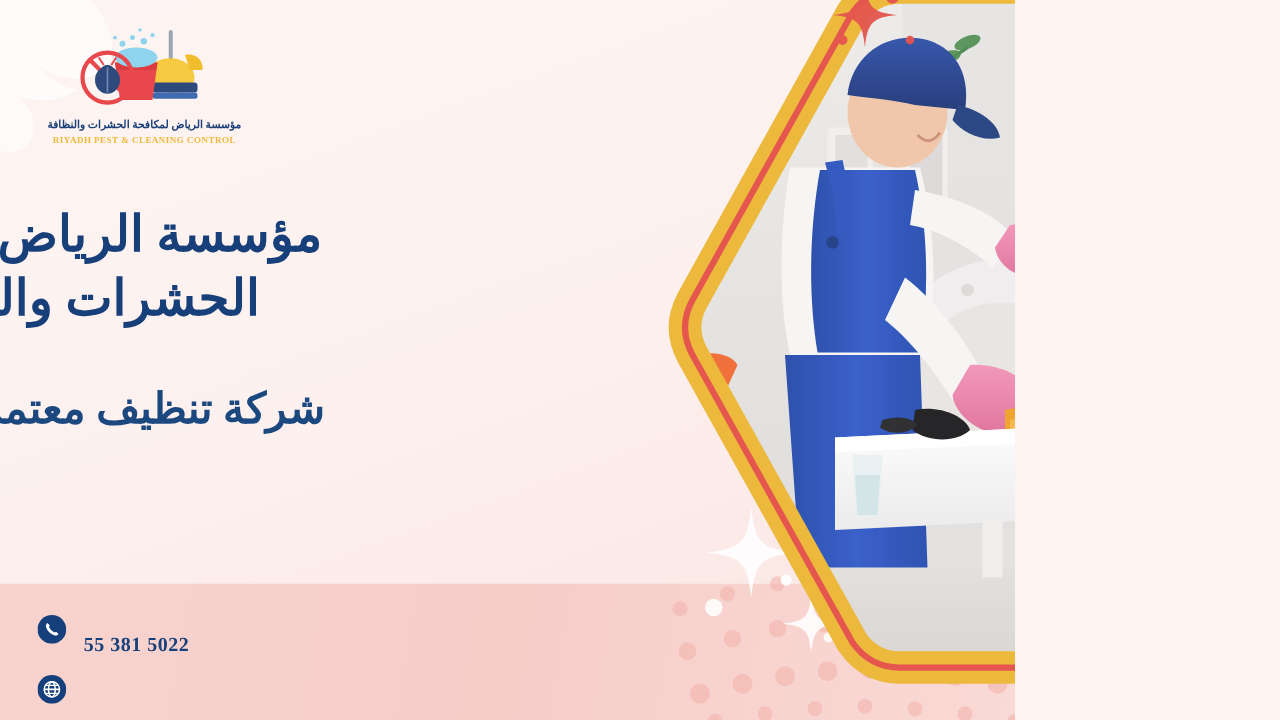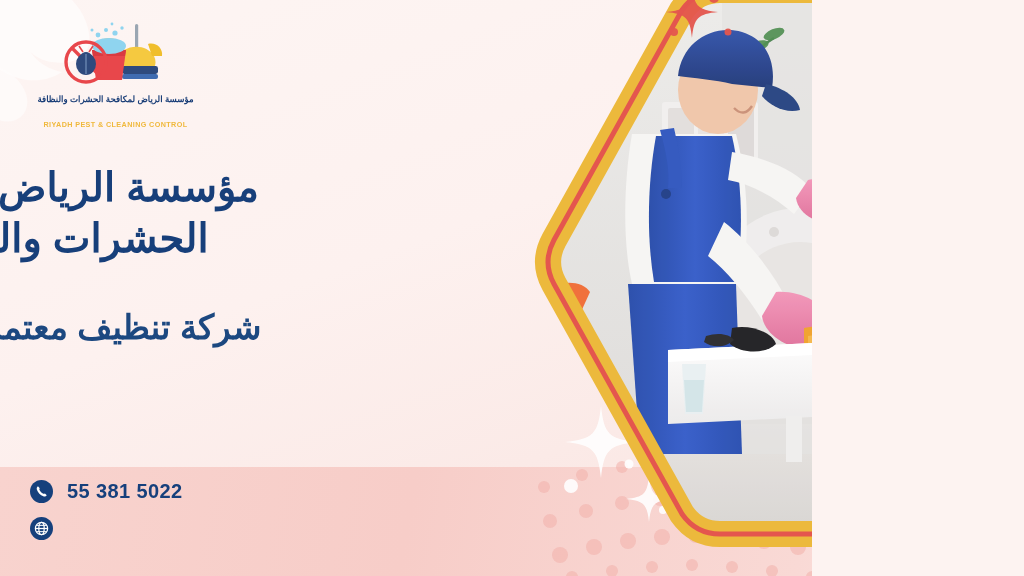--- a/index.html
+++ b/index.html
@@ -8,20 +8,21 @@
     font-family:"Liberation Sans", sans-serif;
     background:#fdf3f1;
     overflow:hidden;
     position:relative;
   }
   #banner {
     position:absolute; inset:0;
     width:812px; height:576px;
     background:linear-gradient(160deg,#fdf5f3 0%,#fdf1ef 45%,#fbeae7 75%,#f9e3e0 100%);
     overflow:hidden;
+    font-family:Liberation Serif, serif;
   }
 
   
   .leaf-deco {
     position:absolute; left:-40px; top:-30px;
     width:210px; height:190px;
     opacity:.75; pointer-events:none;
   }
   .bottom-band {
     position:absolute; left:0; top:467px;
@@ -50,21 +51,21 @@
     width:215px; text-align:center;
   }
   .logo-mark { width:108px; height:70px; margin:0 auto; display:block; }
   .logo-ar {
     font-size:8.6px; font-weight:bold; color:#1b3f78;
     letter-spacing:0; margin-top:2px; direction:rtl;
     white-space:nowrap;
   }
   .logo-en {
     font-size:7.2px; font-weight:bold; color:#f0b93d;
-    letter-spacing:.4px; margin-top:16px; white-space:nowrap;
+    letter-spacing:.4px; margin-top:4px; white-space:nowrap;
   }
 
   
   .headline {
     position:absolute; right:522px; top:162px;
     width:470px; text-align:center;
     direction:rtl;
     color:#173f7a;
     font-weight:bold;
     font-size:40px;
@@ -84,22 +85,22 @@
   
   .contact {
     position:absolute; left:30px; top:480px;
   }
   .contact-row {
     display:flex; align-items:center; gap:14px;
     margin-bottom:14px;
   }
   .cicon { width:23px; height:23px; flex:0 0 23px; display:block; }
   .ctext {
-    font-size:20px; font-weight:bold; color:#16407c;
-    letter-spacing:.4px; white-space:nowrap;
+    font-size:16px; font-weight:bold; color:#16407c;
+    letter-spacing:.4px; white-space:nowrap;margin-top:28px;
   }
 </style>
 </head>
 <body>
 
 <div id="banner">
 
   <svg class="leaf-deco" viewBox="0 0 210 190">
     <path d="M12 8 C60 -6 112 14 126 52 C138 84 116 96 92 92 C66 88 56 66 66 46 C58 70 72 96 102 102 C78 118 44 110 26 86 C10 64 6 32 12 8 Z" fill="#ffffff" opacity=".82"></path>
     <path d="M-8 96 C26 86 58 100 66 124 C72 144 56 156 38 150 C20 144 14 124 26 112 C12 122 12 146 34 156 C12 166 -14 150 -20 126 Z" fill="#ffffff" opacity=".72"></path>

